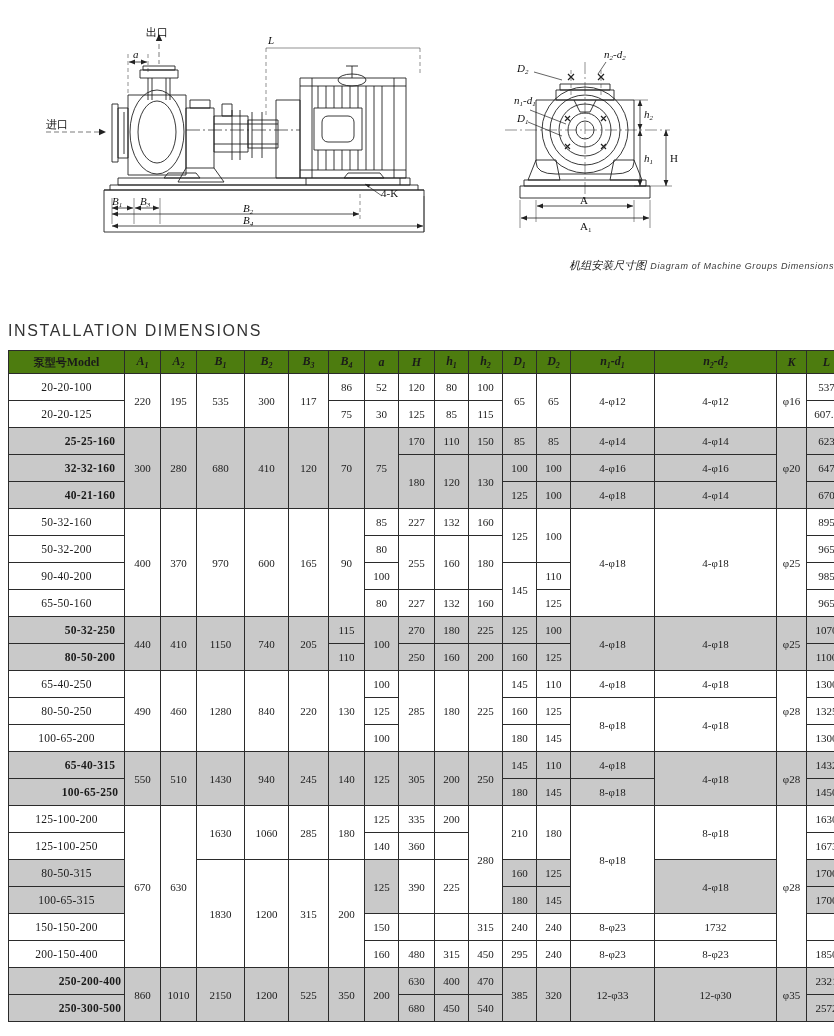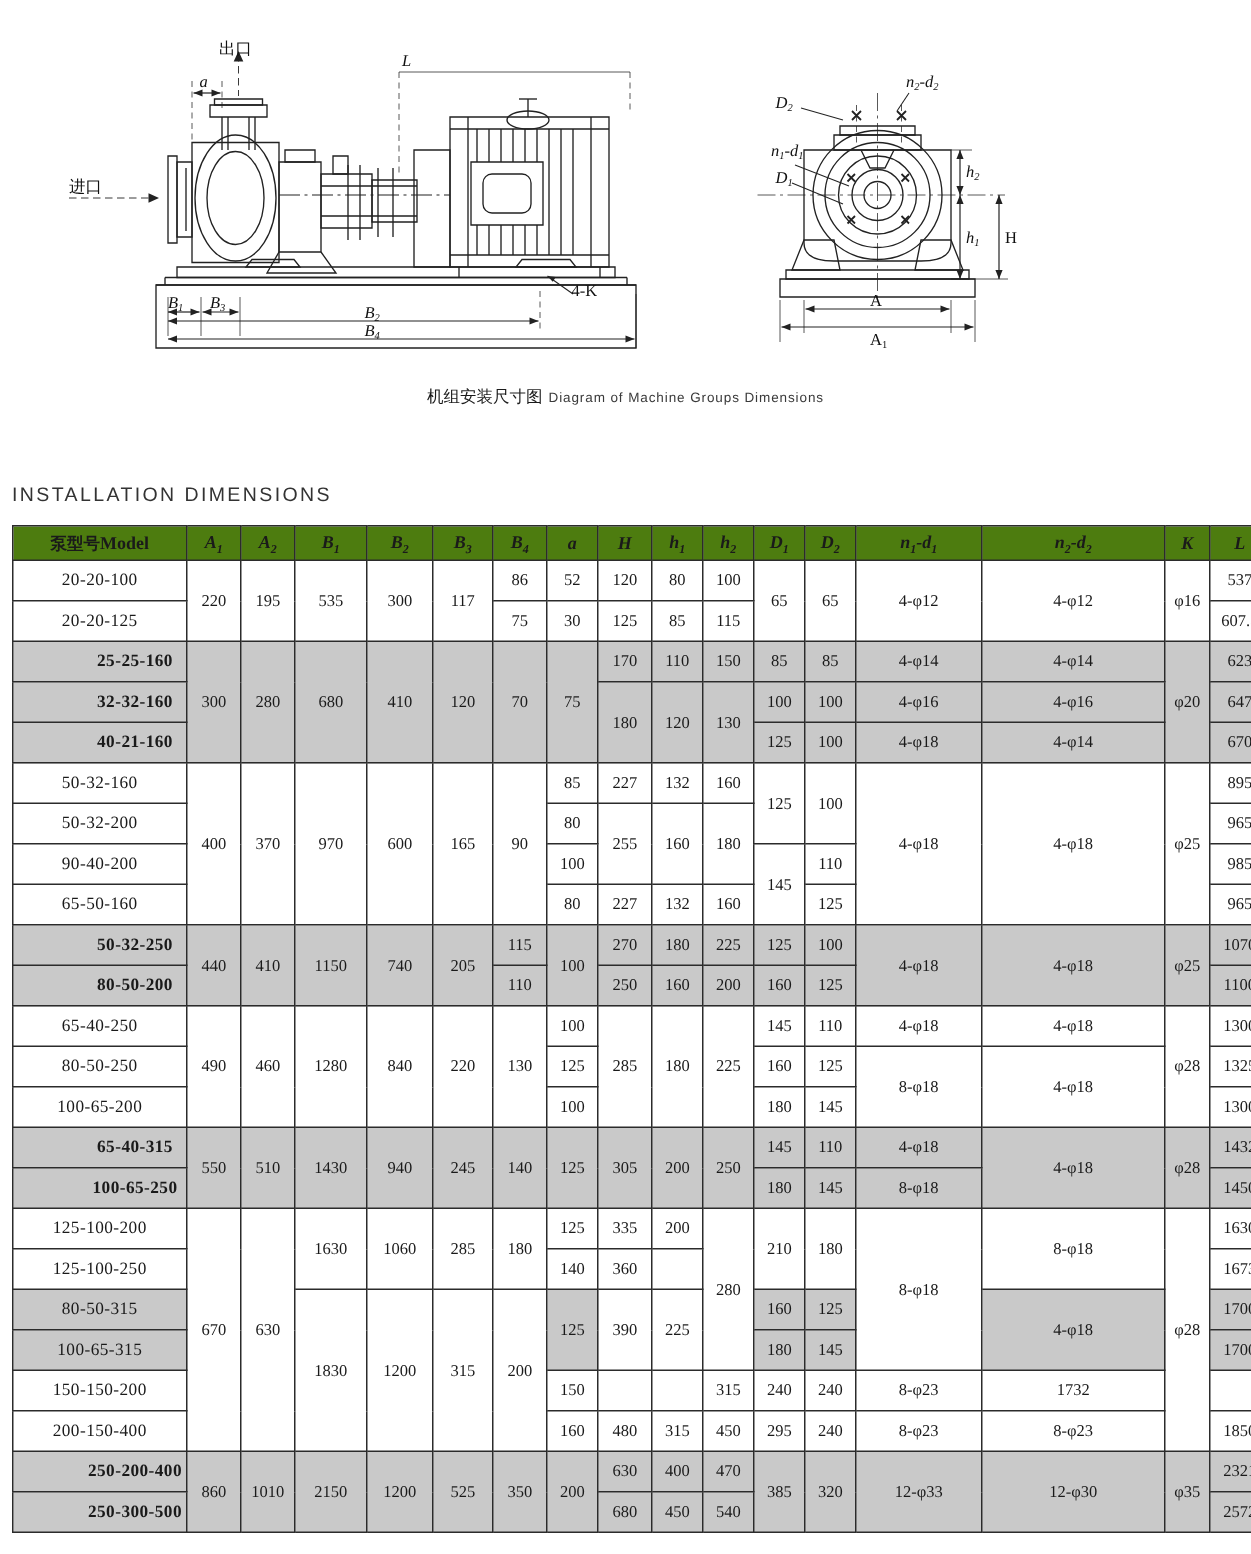--- a/index.html
+++ b/index.html
@@ -16,21 +16,21 @@
   .sec-title{
     position:absolute; left:8px; top:322px;
     display:flex; align-items:baseline; gap:6px;
   }
   .sec-title .cn{
     font-family:"DejaVu Sans", sans-serif;
     font-size:15.5px; font-weight:700; letter-spacing:.5px;
   }
   .sec-title .en{
     font-family:"Liberation Sans", sans-serif;
-    font-size:13px; letter-spacing:1.6px; color:#333;
+    font-size:16px; letter-spacing:1.6px; color:#333;
   }
 
   table.dim{
     position:absolute; left:8px; top:350px;
     border-collapse:collapse;
     width:818px;
     table-layout:fixed;
     font-size:11px;
   }
   table.dim th, table.dim td{
@@ -49,21 +49,21 @@
     font-size:12px;
   }
   thead th .cnh{font-family:"DejaVu Sans", sans-serif;font-size:11px;font-weight:700;}
   thead th .enh{font-family:"Liberation Serif", serif;font-size:12px;font-weight:700;}
   sub{font-size:8px;}
   .model{font-size:11.5px;letter-spacing:.3px;white-space:nowrap;}
   .sh{background:#c9c9c9;font-weight:700;}
   .sh .model{font-weight:700;padding-left:47px;}
   .b{font-weight:700;}
   .cap{
-    position:absolute;left:0;top:255px;width:834px;text-align:center;
+    position:absolute;left:0;top:255px;width:834px;text-align:right;font-style:italic;
   }
   .cap .cn{font-family:"DejaVu Sans", sans-serif;font-size:11px;}
   .cap .en{font-family:"Liberation Sans", sans-serif;font-size:9px;letter-spacing:.6px;color:#3a3a3a;}
 </style>
 </head>
 <body>
 
 <div class="drawing">
 <svg width="834" height="300" viewBox="0 0 834 300" xmlns="http://www.w3.org/2000/svg">
   <g fill="none" stroke="#222" stroke-width="0.9">

